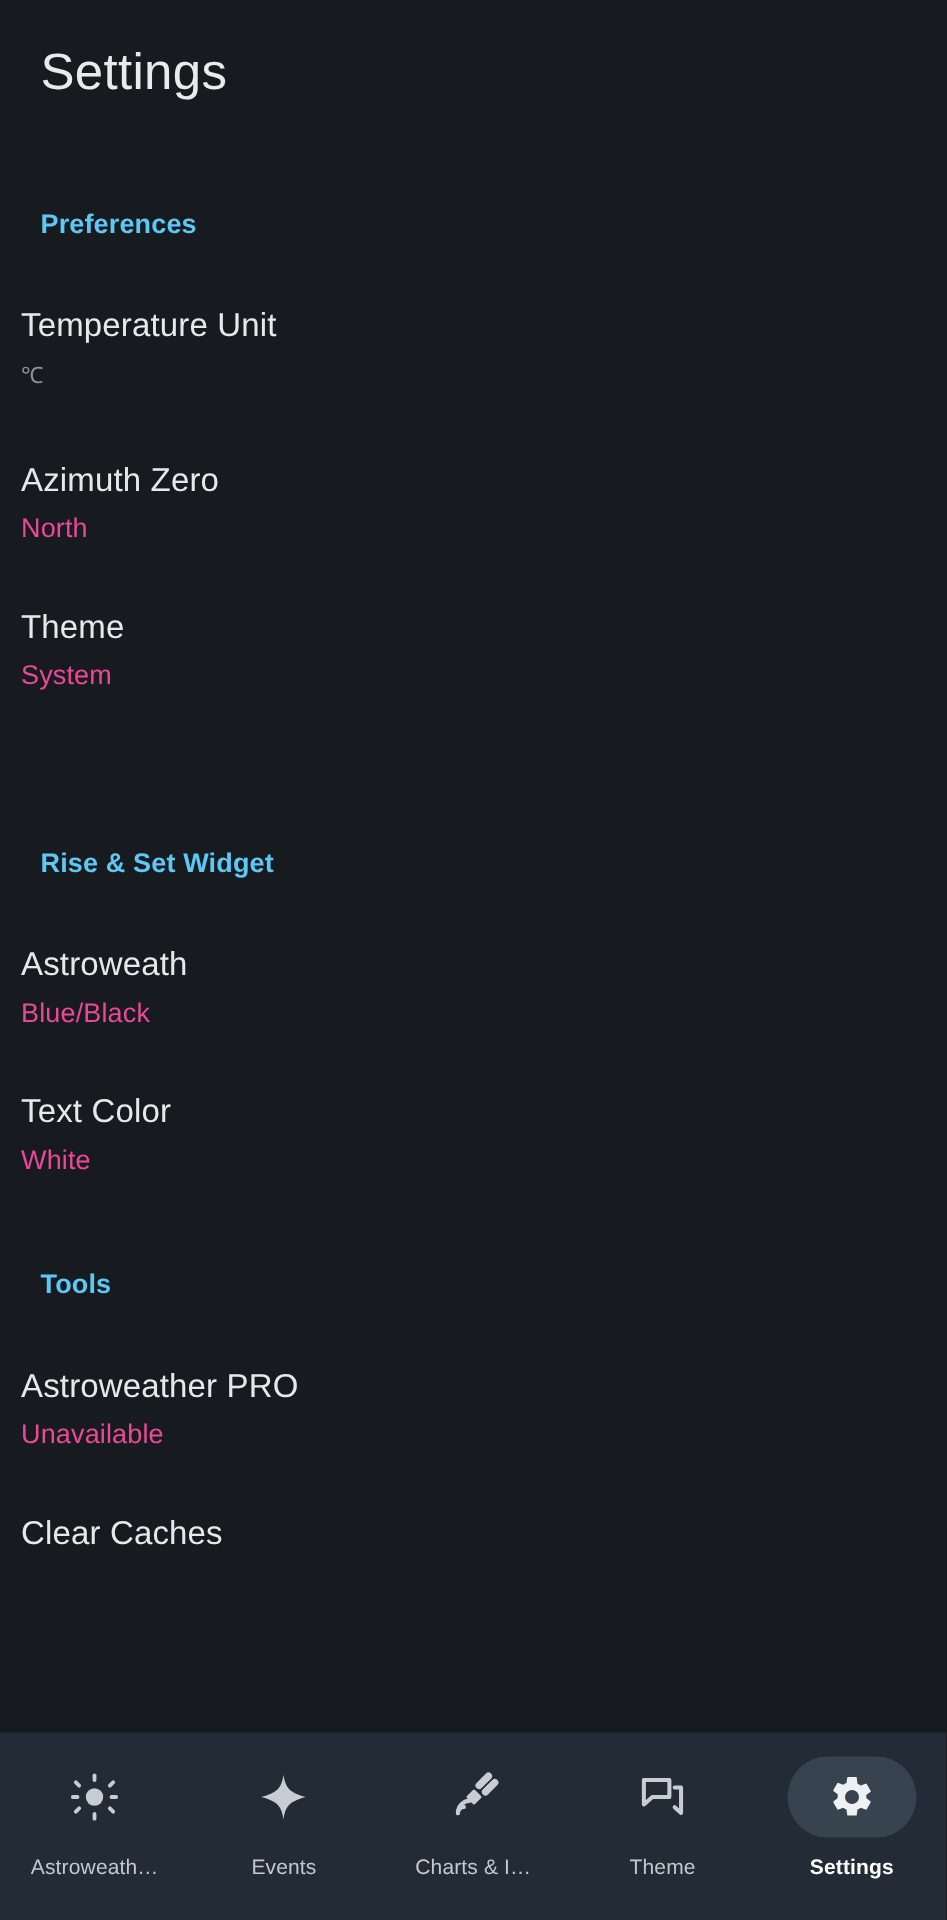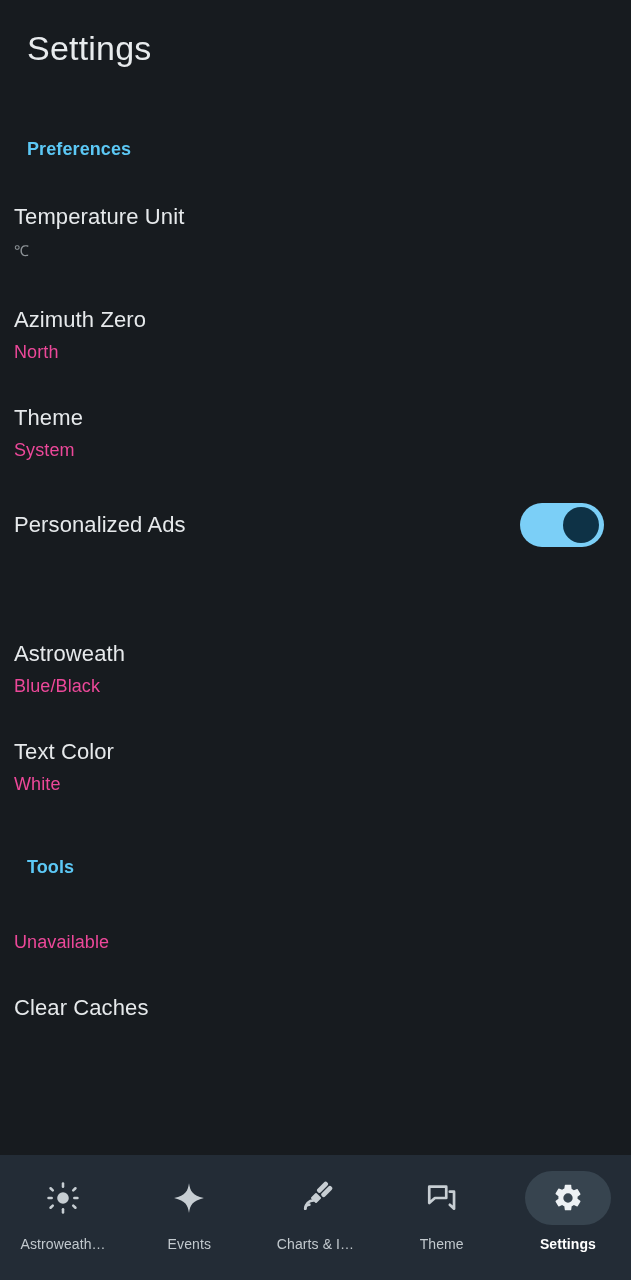--- a/index.html
+++ b/index.html
@@ -165,49 +165,45 @@
 
     <div class="sp-block-md"></div>
 
     <div class="row">
       <div class="row-title">Theme</div>
       <div class="row-sub">System</div>
     </div>
 
     <div class="sp-block-md"></div>
 
-    <div class="row with-toggle">
-      <div class="row-title">Personalized Ads</div>
-      <div class="toggle">
-        <div class="thumb"></div>
-      </div>
-    </div>
 
     <div class="sp-sect"></div>
 
+    <div class="section-header">Rise &amp; Set Widget</div>
     <div class="sp-pref-to-first"></div>
 
     <div class="row">
       <div class="row-title">Astroweath</div>
       <div class="row-sub">Blue/Black</div>
     </div>
 
     <div class="sp-block-md"></div>
 
     <div class="row">
       <div class="row-title">Text Color</div>
       <div class="row-sub">White</div>
     </div>
 
     <div class="sp-sect"></div>
 
     <div class="section-header">Tools</div>
     <div class="sp-pref-to-first"></div>
 
     <div class="row">
+      <div class="row-title">Astroweather PRO</div>
       <div class="row-sub">Unavailable</div>
     </div>
 
     <div class="sp-block-md"></div>
 
     <div class="row">
       <div class="row-title">Clear Caches</div>
     </div>
 
   </div>

